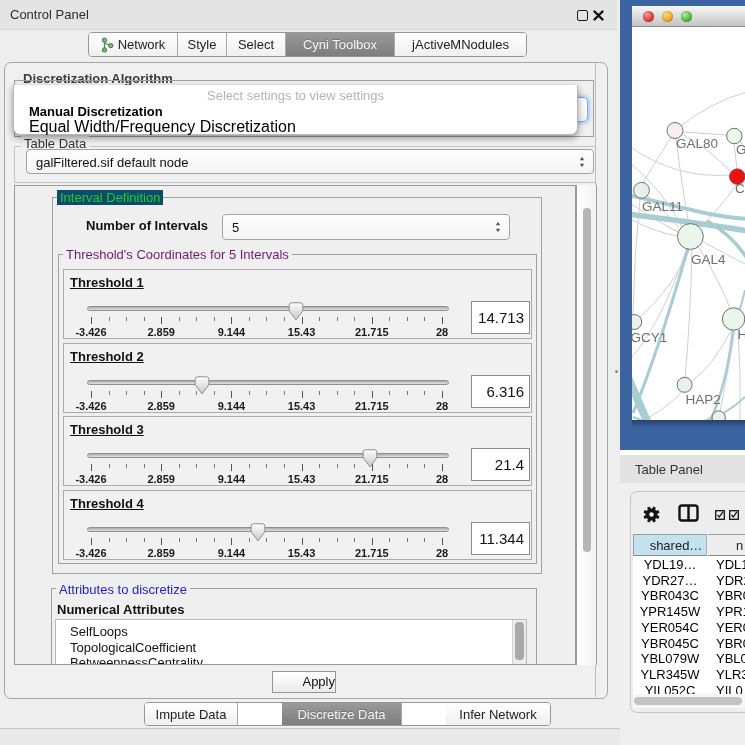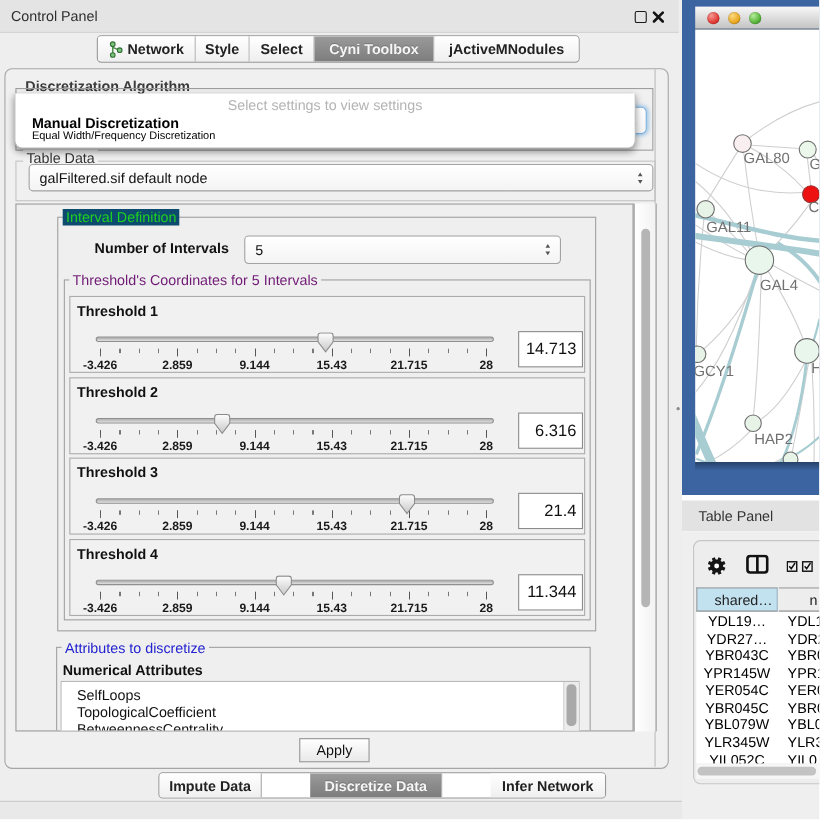--- a/index.html
+++ b/index.html
@@ -6,43 +6,43 @@
 #page{position:relative;width:745px;height:745px;overflow:hidden;font-family:"Liberation Sans",sans-serif;background:#fff;}
 .abs{position:absolute;}
 
 #cp{position:absolute;left:0;top:0;width:620px;height:728px;background:#eeeeee;border-bottom:1px solid #c6c6c6;}
 #titlebar{position:absolute;left:0;top:0;width:617px;height:29px;background:#e4e4e4;border-bottom:1px solid #d4d4d4;}
 #titlebar .t{position:absolute;left:10px;top:7px;font-size:13px;color:#2e2e2e;}
 #flo{position:absolute;left:577px;top:10px;width:9px;height:9px;border:1.6px solid #1a1a1a;border-radius:2px;}
 #clo{position:absolute;left:593px;top:10px;}
 
 .seg{position:absolute;display:flex;border:1px solid #979797;border-radius:4px;overflow:hidden;background:#fff;}
-.seg .s{display:flex;align-items:center;justify-content:center;font-size:13px;font-weight:700;color:#222;background:linear-gradient(#ffffff,#efefef);border-right:1px solid #aaa;}
+.seg .s{display:flex;align-items:center;justify-content:center;font-size:13px;font-weight:400;color:#222;background:linear-gradient(#ffffff,#efefef);border-right:1px solid #aaa;}
 .seg .s:last-child{border-right:none;}
 .seg .s.on{background:linear-gradient(#9a9a9a,#7d7d7d);color:#f6f6f6;text-shadow:0 -1px 0 rgba(0,0,0,.2);}
 
 #outer{position:absolute;left:4px;top:62px;width:602px;height:635px;background:#f0f0f0;border:1px solid #a6a6a6;border-radius:7px;}
 .gtitle{position:absolute;font-size:13px;color:#333;background:#f0f0f0;padding:0 3px;}
 .group{position:absolute;border:1px solid #a8a8a8;}
 
 .combo{position:absolute;background:linear-gradient(#ffffff,#f4f4f4);border:1px solid #a3a3a3;border-radius:4px;font-size:13px;color:#111;}
 .combo .cv{position:absolute;left:9px;top:50%;transform:translateY(-50%);}
 .combo .ar{position:absolute;right:8px;top:50%;transform:translateY(-50%);width:6px;height:12px;}
 
 #popup{position:absolute;left:13px;top:85px;width:563px;height:49px;background:#fff;border:1px solid #b7b7b7;border-top:none;border-radius:0 0 7px 7px;box-shadow:0 3px 7px rgba(0,0,0,.4);z-index:40;}
 #popup .hint{position:absolute;left:0;right:0;top:3px;text-align:center;font-size:13px;color:#b4b4b4;}
 #popup .i1{position:absolute;left:15px;top:19px;font-size:13px;font-weight:bold;color:#000;}
-#popup .i2{position:absolute;left:15px;top:33px;font-size:10px;color:#000;}
+#popup .i2{position:absolute;left:15px;top:33px;font-size:16px;color:#000;}
 
 #vp{position:absolute;left:14px;top:185px;width:560px;height:478px;border:1px solid #9a9a9a;background:#efefef;overflow:hidden;}
 #sbtrack{position:absolute;left:576px;top:185px;width:19px;height:480px;background:linear-gradient(to right,#ffffff,#f2f2f2);border-left:1px solid #9a9a9a;border-right:1px solid #9a9a9a;}
 #sbthumb{position:absolute;left:583px;top:208px;width:8px;height:344px;background:#b5b5b5;border-radius:4px;}
 
 .tp{position:absolute;left:48px;width:467px;height:68px;border:1px solid #ababab;background:#f1f1f1;}
-.tp .tt{position:absolute;left:6px;top:5px;font-size:13px;font-weight:bold;color:#111;}
+.tp .tt{position:absolute;left:6px;top:5px;font-size:13px;font-weight:bold;color:#111;text-decoration:underline;}
 .tp .track{position:absolute;left:23px;top:36px;width:362px;height:5px;border-radius:2.5px;background:linear-gradient(#ababab,#e2e2e2);border:1px solid #8f8f8f;box-sizing:border-box;}
 .tp .ticks{position:absolute;left:27px;top:47px;width:352px;height:4px;background:repeating-linear-gradient(to right,#777 0,#777 1px,transparent 1px,transparent 17.55px);}
 .tp .ticksM{position:absolute;left:27px;top:47px;width:352px;height:7px;background:repeating-linear-gradient(to right,#555 0,#555 1px,transparent 1px,transparent 70.2px);}
 .tp .lb{position:absolute;top:56px;width:50px;text-align:center;font-size:11px;font-weight:600;color:#1a1a1a;}
 .tp .vbox{position:absolute;left:407px;top:31px;width:52px;height:31px;background:#fff;border:1px solid #8b8b8b;font-size:15px;color:#111;text-align:right;line-height:31px;padding-right:5px;}
 .thumb{position:absolute;top:32px;width:16px;height:20px;}
 
 #alist{position:absolute;left:40px;top:433px;width:470px;height:46px;background:#fff;border:1px solid #b9b9b9;font-size:13px;color:#111;}
 #alist .li{position:absolute;left:14px;height:15px;}
 
@@ -219,21 +219,21 @@
       <div class="li" style="top:19.5px;">TopologicalCoefficient</div>
       <div class="li" style="top:35px;">BetweennessCentrality</div>
       <div style="position:absolute;right:0;top:0;width:13px;height:100%;background:#ececec;border-left:1px solid #d5d5d5;"></div>
       <div style="position:absolute;right:2px;top:2px;width:9px;height:38px;background:#a9a9a9;border-radius:4px;"></div>
     </div>
   </div>
   <div style="position:absolute;left:595px;top:63px;width:1px;height:634px;background:#bcbcbc;"></div>
   <div id="sbtrack"></div>
   <div id="sbthumb"></div>
 
-  <div style="position:absolute;left:272px;top:671px;width:62px;height:20px;border:1px solid #969696;border-radius:0;background:linear-gradient(#ffffff,#e9e9e9);font-size:13px;color:#111;text-align:center;line-height:20px;">Apply</div>
+  <div style="position:absolute;left:272px;top:671px;width:62px;height:20px;border:1px solid #969696;border-radius:0;background:linear-gradient(#ffffff,#e9e9e9);font-size:13px;color:#111;text-align:right;line-height:20px;">Apply</div>
 
   <div class="seg" style="left:144px;top:702px;height:22px;gap:44px;">
     <div class="s" style="width:92px;">Impute Data</div>
     <div class="s on" style="width:119px;">Discretize Data</div>
     <div class="s" style="width:104px;">Infer Network</div>
   </div>
 
   <div style="position:absolute;left:0;top:729px;width:620px;height:16px;background:#e9e9e9;"></div>
 
   <div style="position:absolute;left:615px;top:370px;width:3px;height:3px;border-radius:50%;background:#8a8a8a;"></div>

